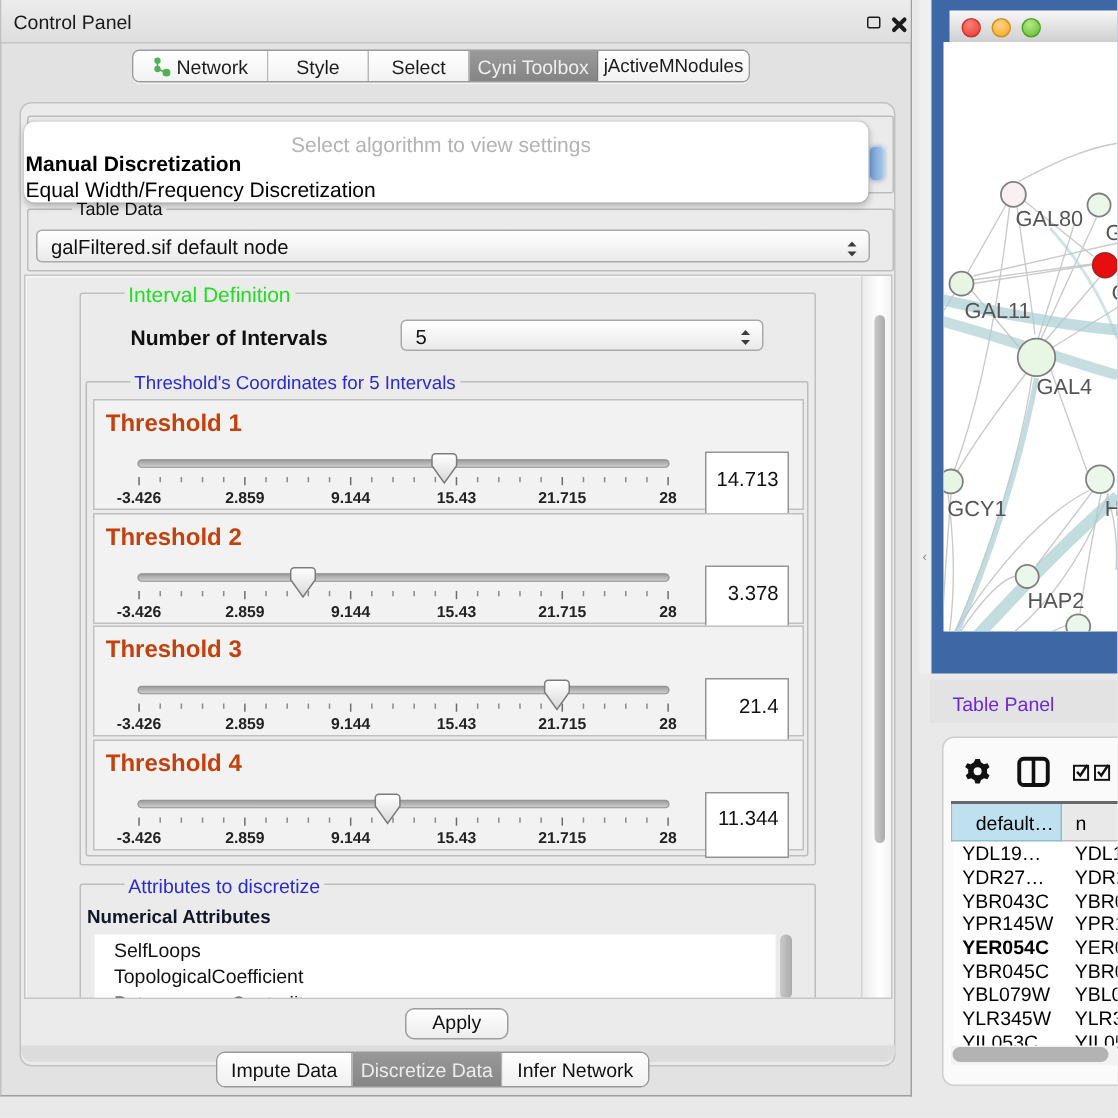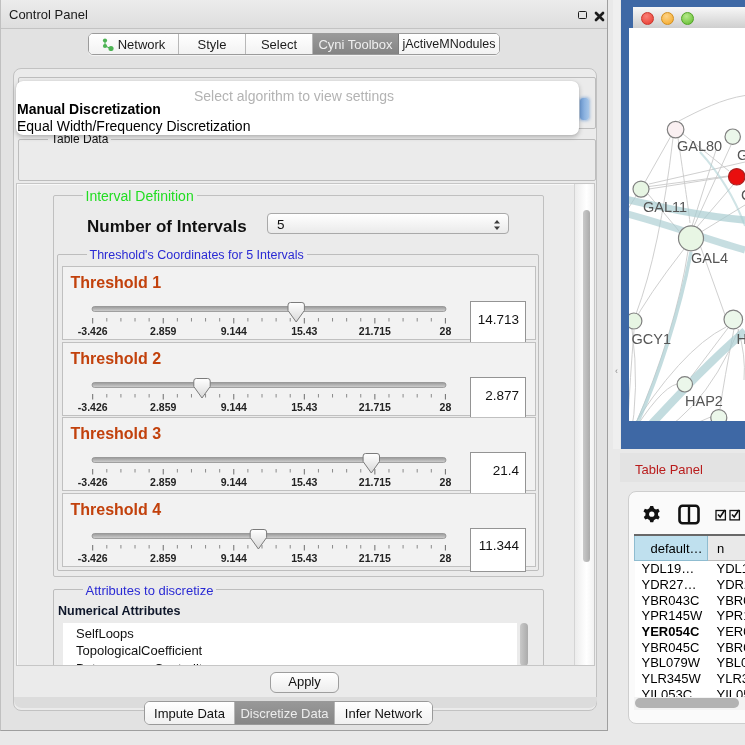--- a/index.html
+++ b/index.html
@@ -47,21 +47,21 @@
 #popup .ghost2{position:absolute;left:178px;top:7px;font-size:14px;color:#b3b3b3;}
 #popup .it1{position:absolute;left:1px;top:20px;font-size:14px;font-weight:bold;color:#000;}
 #popup .it2{position:absolute;left:1px;top:37px;font-size:14px;color:#000;}
 
 #net{left:621px;top:0;width:124px;height:449px;background:#3e68a5;}
 #nettitle{position:absolute;left:12px;top:7px;right:0;height:21px;background:linear-gradient(#f7f7f7,#cfcfcf);border-bottom:1px solid #9e9e9e;}
 .tl{position:absolute;top:12px;width:11px;height:11px;border-radius:50%;}
 #netview{position:absolute;left:8px;top:28px;right:0;height:393px;background:#fff;overflow:hidden;}
 
 #tptitle{left:620px;top:453px;width:125px;height:29px;background:#e3e3e3;}
-#tptitle span{position:absolute;left:15px;top:9px;font-size:13px;color:#b91c1c;}
+#tptitle span{position:absolute;left:15px;top:9px;font-size:13px;color:#6d28d9;}
 #tpanel{left:628px;top:491px;width:117px;height:231px;background:#fafafa;border:1px solid #cecece;border-radius:8px 0 0 8px;overflow:hidden;}
 table.tt{position:absolute;left:5px;top:42px;border-collapse:collapse;font-size:13px;table-layout:fixed;width:170px;}
 table.tt td{padding:0;height:15.7px;background:#fff;white-space:nowrap;overflow:hidden;}
 </style></head>
 <body>
 <div class="abs" id="cp">
   <div class="abs" id="cptitle">
       <span>Control Panel</span>
     </div>
   <div class="abs wicon-sq"></div>
@@ -82,27 +82,34 @@
   </div>
   <div class="abs" id="panel">
 
     <div class="group" style="left:4px;top:8px;width:576px;height:50px;"></div>
 
     <div class="abs" style="left:566px;top:29px;width:9px;height:22px;border-radius:3px;background:linear-gradient(90deg,#6f9dd6,#a8c7e9);box-shadow:0 0 3px 1px rgba(100,150,210,.55);"></div>
 
     <div class="group" style="left:4px;top:70px;width:576px;height:40px;">
         <span class="gtitle">Table Data</span>
       </div>
+    <div class="combo" style="left:10px;top:84px;width:556px;height:22px;">
+        <span class="ct">galFiltered.sif default node</span>
+        <svg style="position:absolute;right:7px;top:50%;margin-top:-3.5px;" width="8" height="10" viewBox="0 0 8 10">
+          <path d="M4 0 L7 3.4 L1 3.4 z" fill="#3c3c3c"></path>
+          <path d="M4 10 L7 6.6 L1 6.6 z" fill="#3c3c3c"></path>
+        </svg>
+      </div>
 
     <div class="abs" id="scrollarea">
 
       <div class="group" style="left:35.5px;top:11px;width:489px;height:380px;border-color:#c0c0c0;">
           <span class="gtitle" style="color:#21dd21;font-size:14px;">Interval Definition</span>
         </div>
-      <b class="abs" style="left:70px;top:33px;font-size:17px;color:#111;text-align:center;">Number of Intervals</b>
+      <b class="abs" style="left:70px;top:33px;font-size:14px;color:#111;text-align:center;">Number of Intervals</b>
       <div class="combo" style="left:250px;top:29px;width:242px;height:21px;">
           <span class="ct">5</span>
           <svg style="position:absolute;right:7px;top:50%;margin-top:-3.5px;" width="8" height="10" viewBox="0 0 8 10">
             <path d="M4 0 L7 3.4 L1 3.4 z" fill="#3c3c3c"></path>
             <path d="M4 10 L7 6.6 L1 6.6 z" fill="#3c3c3c"></path>
           </svg>
         </div>
 
       <div class="group" style="left:39.5px;top:70px;width:480px;height:315px;">
           <span class="gtitle" style="color:#2a2ad4;font-size:12.5px;top:-7px;">Threshold's Coordinates for 5 Intervals</span>
@@ -181,21 +188,21 @@
               <line x1="382.40000000000003" y1="23" x2="382.40000000000003" y2="28.5" stroke="#6d6d6d" stroke-width="1"></line>
               <text x="29.7" y="40" font-size="10.5" font-weight="bold" fill="#222" text-anchor="middle">-3.426</text>
               <text x="100.24000000000001" y="40" font-size="10.5" font-weight="bold" fill="#222" text-anchor="middle">2.859</text>
               <text x="170.78" y="40" font-size="10.5" font-weight="bold" fill="#222" text-anchor="middle">9.144</text>
               <text x="241.32" y="40" font-size="10.5" font-weight="bold" fill="#222" text-anchor="middle">15.43</text>
               <text x="311.86" y="40" font-size="10.5" font-weight="bold" fill="#222" text-anchor="middle">21.715</text>
               <text x="382.40000000000003" y="40" font-size="10.5" font-weight="bold" fill="#222" text-anchor="middle">28</text>
               <path d="M130.8 10 a2.5 2.5 0 0 1 2.5-2.5 l11.4 0 a2.5 2.5 0 0 1 2.5 2.5 l0 5.5 l-8.2 11.5 l-8.2 -11.5 z" fill="url(#thg)" stroke="#7b7b7b" stroke-width="1"></path>
             </svg>
             <div class="valbox">
-              <span>2.877</span>
+              <span>3.378</span>
             </div>
           </div><div class="throw" style="top:233.4px;">
             <b>Threshold 3</b>
             <svg style="position:absolute;left:0;top:28px;" width="472" height="42" viewBox="0 0 472 42">
               <rect x="29" y="11.5" width="354" height="5" rx="2.5" fill="url(#tg)" stroke="#8f8f8f" stroke-width="0.8"></rect>
               <line x1="29.7" y1="23" x2="29.7" y2="28.5" stroke="#6d6d6d" stroke-width="1"></line>
               <line x1="43.81" y1="23" x2="43.81" y2="26.5" stroke="#8a8a8a" stroke-width="1"></line>
               <line x1="57.92" y1="23" x2="57.92" y2="26.5" stroke="#8a8a8a" stroke-width="1"></line>
               <line x1="72.03" y1="23" x2="72.03" y2="26.5" stroke="#8a8a8a" stroke-width="1"></line>
               <line x1="86.14" y1="23" x2="86.14" y2="26.5" stroke="#8a8a8a" stroke-width="1"></line>

